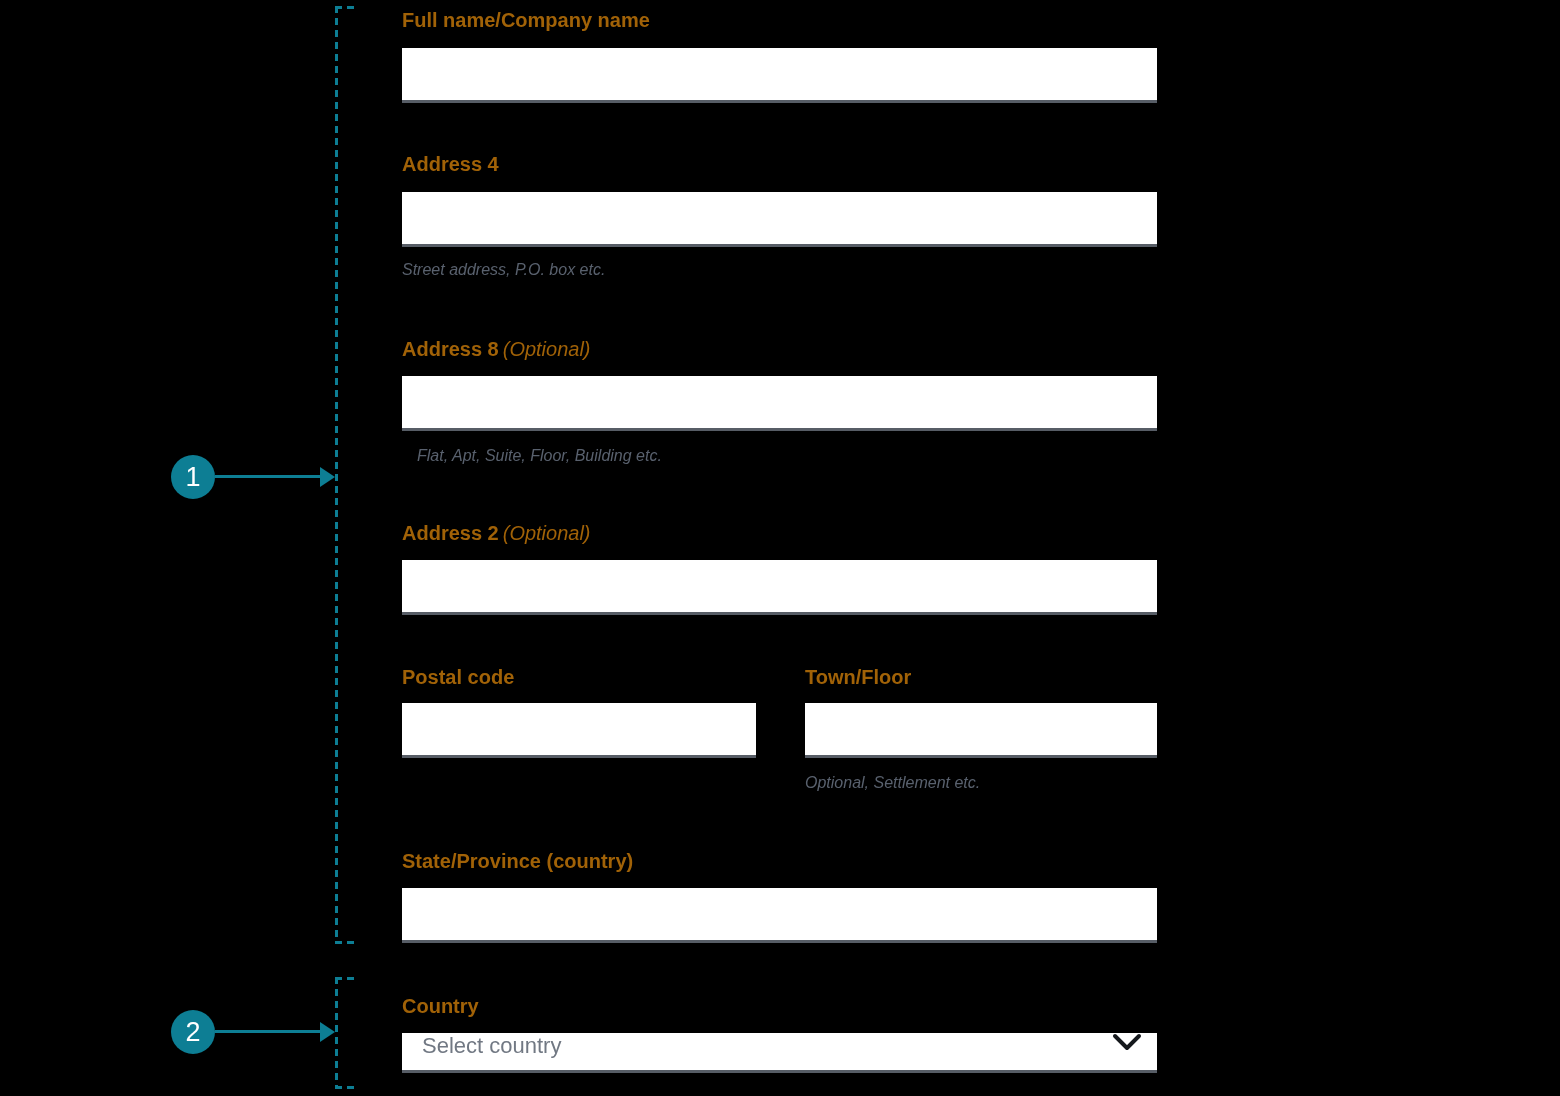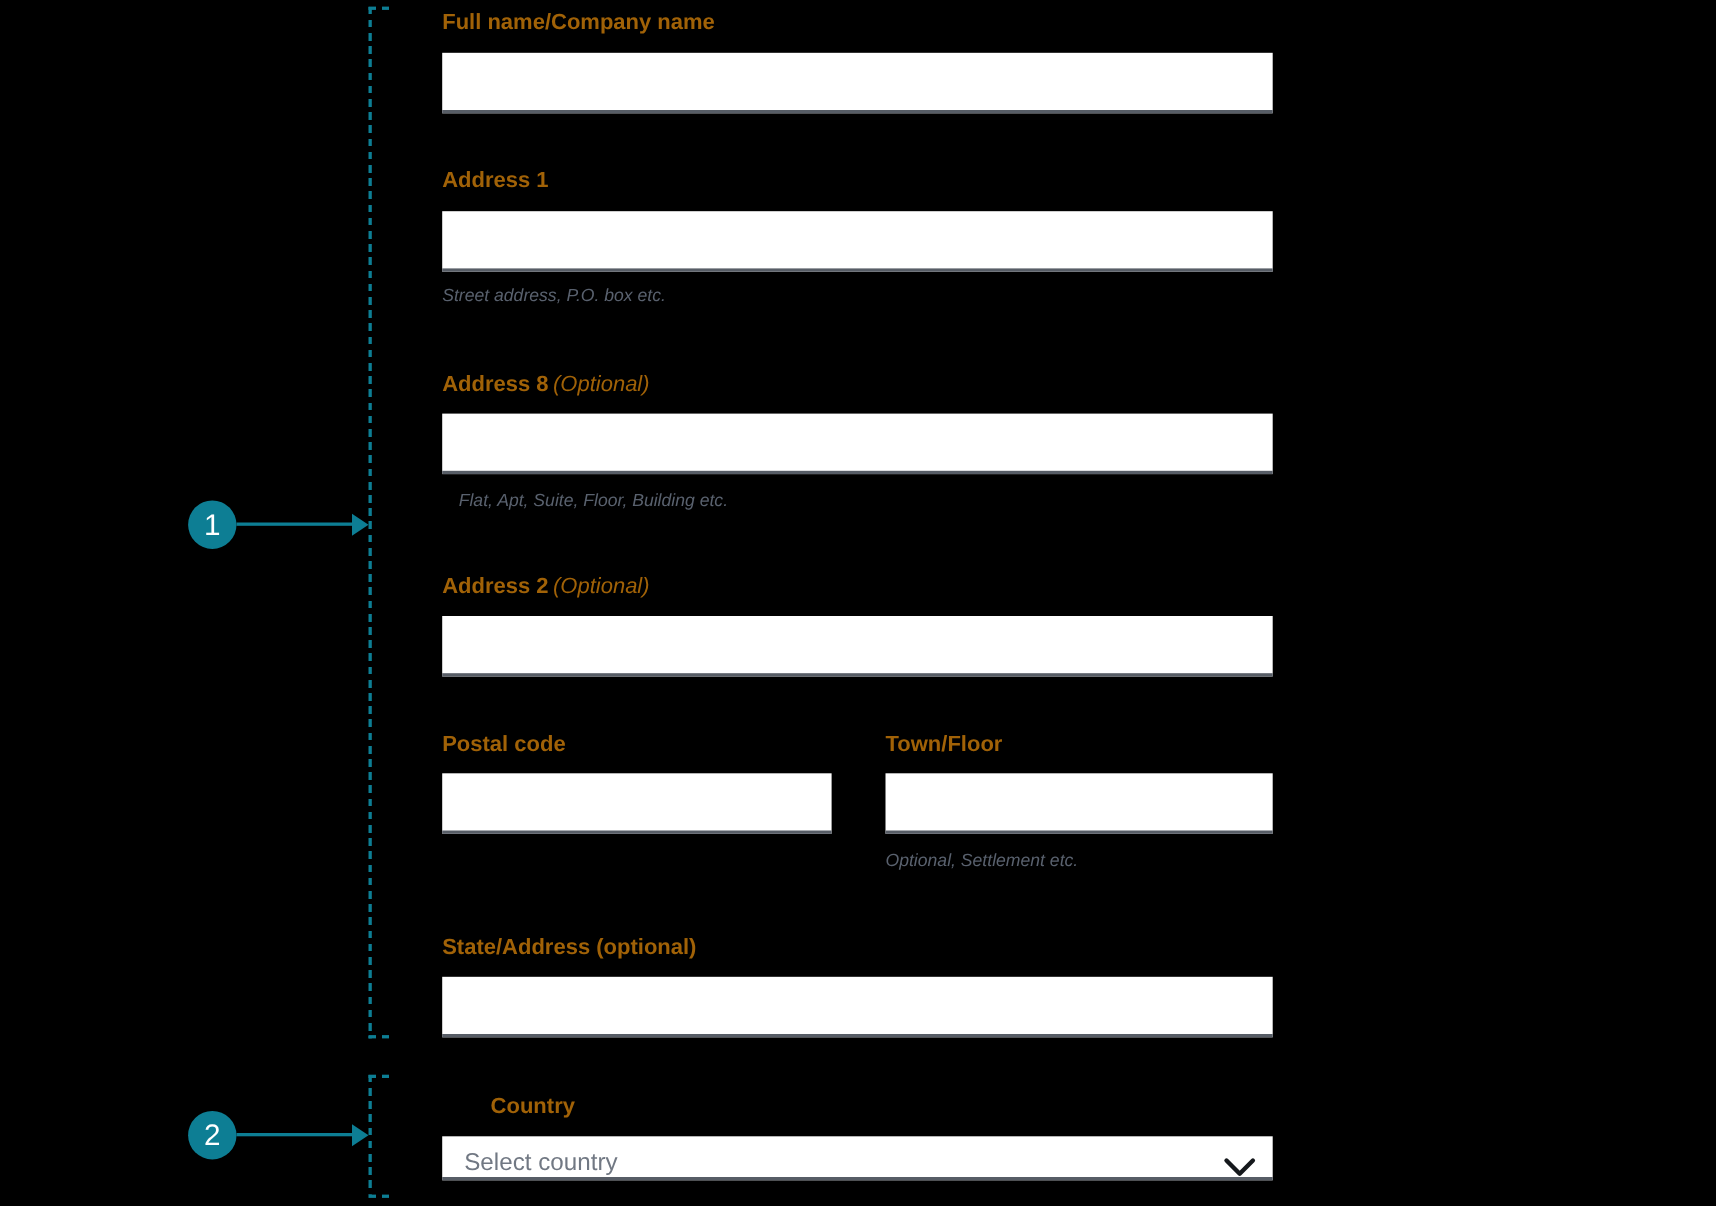--- a/index.html
+++ b/index.html
@@ -88,21 +88,21 @@
     font-style: italic;
     white-space: nowrap;
   }
   .select {
     position: absolute;
     height: 40px;
     background: #ffffff;
     border-bottom: 3px solid #575d66;
     cursor: pointer;
     display: flex;
-    align-items: flex-end;
+    align-items: flex-start;
   }
   .select-value {
     color: #717883;
     font-size: 22px;
     padding-left: 20px;
     flex: 1;
   }
   .chevron { margin-right: 15px; }
 </style>
 </head>
@@ -133,21 +133,21 @@
     <div class="marker-line"></div>
     <div class="marker-arrowhead"></div>
   </div>
 
   <div class="field-label" style="left:402px;top:9px;">
     <span>Full name/Company name</span>
   </div>
   <input type="text" class="text-input" style="left: 402px; top: 48px; width: 755px;">
 
   <div class="field-label" style="left:402px;top:153px;">
-    <span>Address 1</span>
+    <span>Address 4</span>
   </div>
   <input type="text" class="text-input" style="left: 402px; top: 192px; width: 755px;">
   <div class="hint" style="left:402px;top:261px;">Street address, P.O. box etc.</div>
 
   <div class="field-label" style="left:402px;top:338px;">
     <span>Address 8</span><span class="opt">(Optional)</span>
   </div>
   <input type="text" class="text-input" style="left: 402px; top: 376px; width: 755px;">
   <div class="hint" style="left:402px;top:447px;margin-left:15px;">Flat, Apt, Suite, Floor, Building etc.</div>
 
@@ -161,25 +161,25 @@
   </div>
   <input type="text" class="text-input" style="left: 402px; top: 703px; width: 354px;">
 
   <div class="field-label" style="left:805px;top:666px;">
     <span>Town/Floor</span>
   </div>
   <input type="text" class="text-input" style="left: 805px; top: 703px; width: 352px;">
   <div class="hint" style="left:805px;top:774px;">Optional, Settlement etc.</div>
 
   <div class="field-label" style="left:402px;top:850px;">
-    <span>State/Address (optional)</span>
+    <span>State/Province (country)</span>
   </div>
   <input type="text" class="text-input" style="left: 402px; top: 888px; width: 755px;">
 
-  <div class="field-label" style="left:402px;top:995px;margin-left:44px;">
+  <div class="field-label" style="left:402px;top:995px;">
     <span>Country</span>
   </div>
   <div class="select" style="left:402px;top:1033px;width:755px;">
     <span class="select-value">Select country</span>
     <svg class="chevron" width="30" height="18" viewBox="0 0 30 18">
       <path d="M3 3 L15 15 L27 3" fill="none" stroke="#15181c" stroke-width="4" stroke-linecap="round" stroke-linejoin="round"></path>
     </svg>
   </div>
 
 </div>

